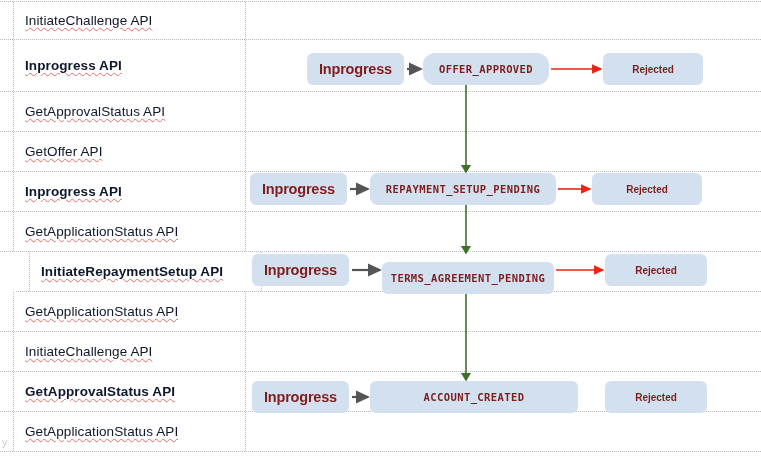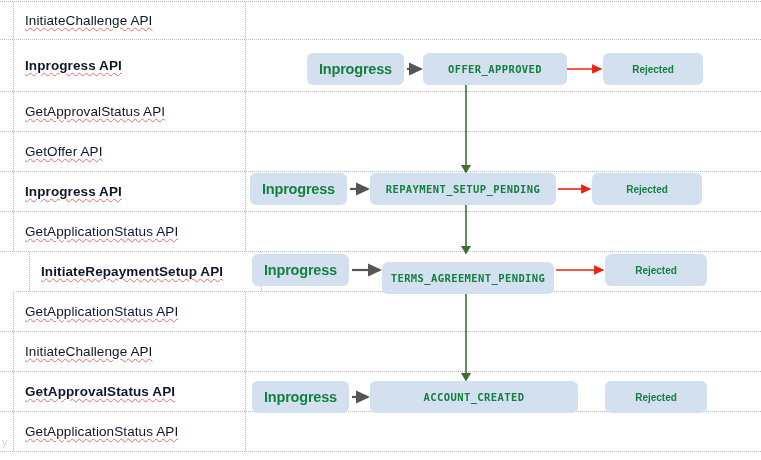--- a/index.html
+++ b/index.html
@@ -61,21 +61,21 @@
 
   
   .node {
     position: absolute;
     height: 32px;
     background: #d3e0ef;
     border-radius: 6px;
     display: flex;
     align-items: center;
     justify-content: center;
-    color: #15803d;
+    color: #7f1d1d;
     z-index: 3;
   }
   .node.state {
     font-family: "DejaVu Sans Mono", monospace;
     font-size: 10.5px;
     font-weight: bold;
     letter-spacing: .4px;
   }
   .node.status {
     font-family: "Liberation Sans", sans-serif;
@@ -165,24 +165,24 @@
       </div>
       <div class="row" style="top: 412px; height: 40px;">
         <div class="label-cell">
           <span class="label-text">GetApplicationStatus API</span>
         </div>
       </div>
     </div>
 
   <div id="nodes-container">
       <div class="node status" style="left: 307px; top: 53px; width: 97px;">Inprogress</div>
-      <div class="node state" style="left: 423px; top: 53px; width: 144px;">OFFER_APPROVED</div>
+      <div class="node state" style="left: 423px; top: 53px; width: 126px; border-radius: 12px;">OFFER_APPROVED</div>
       <div class="node reject" style="left: 603px; top: 53px; width: 100px;">Rejected</div>
       <div class="node status" style="left: 250px; top: 173px; width: 97px;">Inprogress</div>
-      <div class="node state" style="left: 370px; top: 173px; width: 186px;">REPAYMENT_SETUP_PENDING</div>
+      <div class="node state" style="left: 370px; top: 173px; width: 186px; border-radius: 8px;">REPAYMENT_SETUP_PENDING</div>
       <div class="node reject" style="left: 592px; top: 173px; width: 110px;">Rejected</div>
       <div class="node status" style="left: 252px; top: 254px; width: 97px;">Inprogress</div>
       <div class="node state" style="left: 382px; top: 262px; width: 172px;">TERMS_AGREEMENT_PENDING</div>
       <div class="node reject" style="left: 605px; top: 254px; width: 102px;">Rejected</div>
       <div class="node status" style="left: 252px; top: 381px; width: 97px;">Inprogress</div>
       <div class="node state" style="left: 370px; top: 381px; width: 208px; text-align: center;">ACCOUNT_CREATED</div>
       <div class="node reject" style="left: 605px; top: 381px; width: 102px;">Rejected</div>
     </div>
 
   <svg id="edges" viewBox="0 0 761 460" width="761" height="460">

